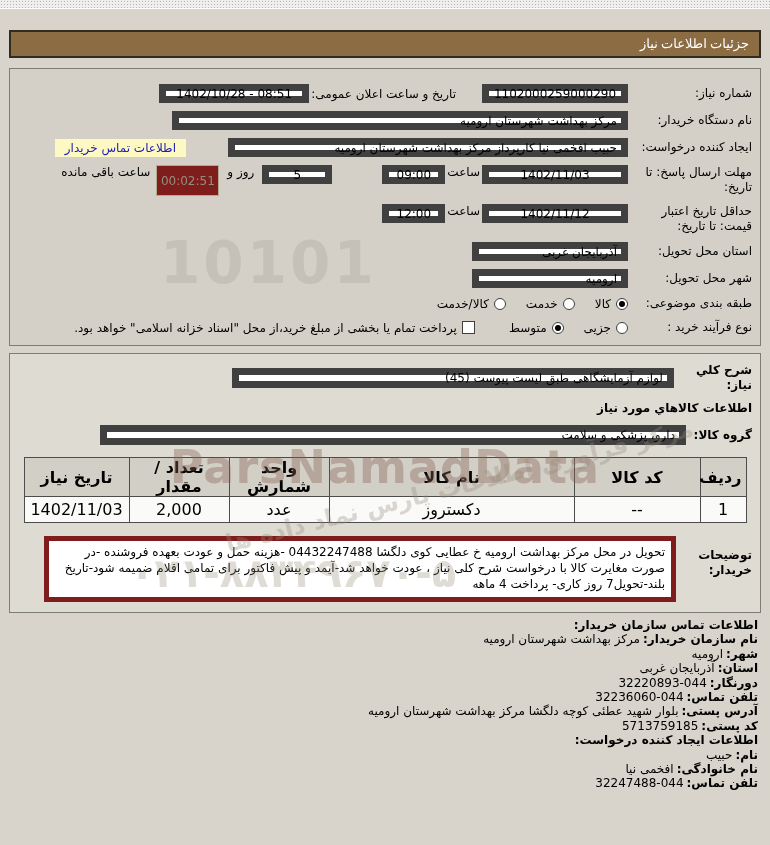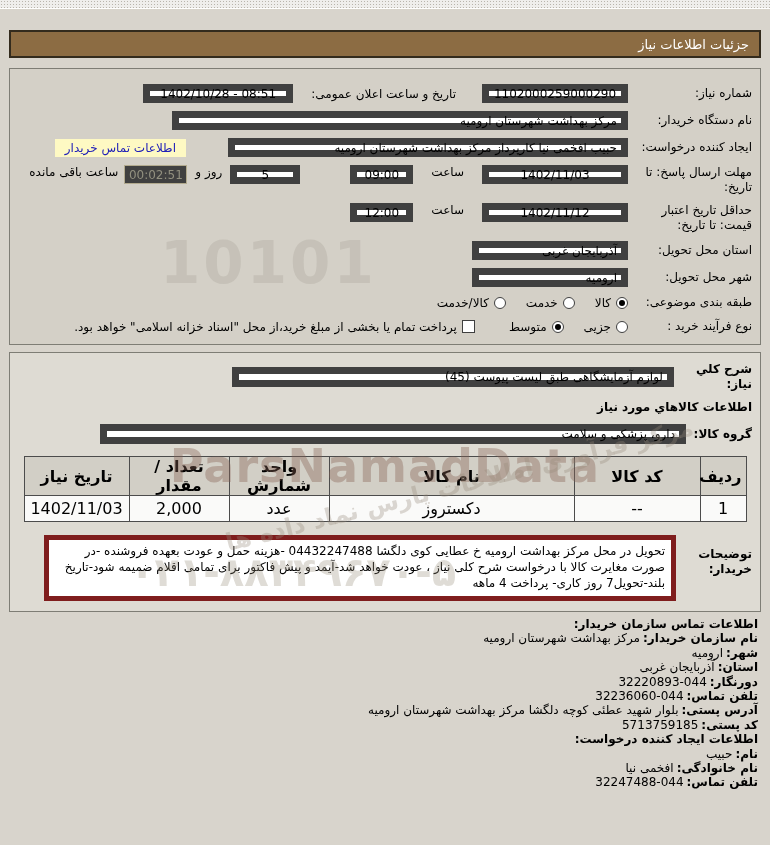--- a/index.html
+++ b/index.html
@@ -21,20 +21,21 @@
   .title-bar {
     margin: 21px 9px 0;
     height: 28px;
     background: #8c6c43;
     border: 2px solid #332b1d;
     display: flex;
     align-items: center;
     padding: 12px 10px;
     color: #fff;
     font-size: 13px;
+    font-family: Liberation Serif, serif;
   }
   .panel {
     margin: 10px 9px 0;
     border: 1px solid #7e7d75;
     position: relative;
   }
   .panel-a { background: #d4d0c7; padding: 15px 8px 6px; }
   .panel-b { background: #dedbd3; padding: 9px 8px 10px; margin-top: 7px; }
   .fr { display: flex; align-items: center; margin-bottom: 8px; position: relative; z-index: 1; }
   .fr.top-align { align-items: flex-start; }
@@ -47,26 +48,26 @@
     padding: 0 4px; flex-shrink: 0;
   }
   .box.ctr { justify-content: center; direction: ltr; }
   .num { direction: ltr; unicode-bidi: embed; }
   .linkbox {
     background: #fef9c3; color: #2020b8;
     padding: 2px 10px; margin-right: 42px;
     cursor: pointer; white-space: nowrap;
   }
   .count-box {
-    width: 63px; height: 19px;
-    background: #404040; border: 1px solid #b2aa8e;
+    width: 63px; height: 31px;
+    background: #7f1d1d; border: 1px solid #b2aa8e;
     color: #92907f; display: flex; align-items: center; justify-content: center;
     direction: ltr; margin-left: 6px;
   }
-  .sm { margin: 0 18px; white-space: nowrap; }
+  .sm { margin: 0 2px; white-space: nowrap; }
   .rgroup { display: flex; align-items: center; gap: 5px; margin-left: 20px; }
   .radio {
     width: 12px; height: 12px; border: 1px solid #3f3f3f; border-radius: 50%;
     background: #fff; position: relative; flex-shrink: 0; cursor: pointer;
   }
   .radio.on::after { content: ""; position: absolute; inset: 2px; background: #000; border-radius: 50%; }
   .chkbox { width: 13px; height: 13px; border: 1px solid #3f3f3f; background: #fff; flex-shrink: 0; cursor: pointer; }
   .section-hdr { font-weight: bold; margin: 2px 0 10px; position: relative; z-index: 1; }
   table.items {
     border-collapse: collapse; margin: 12px auto 0;

